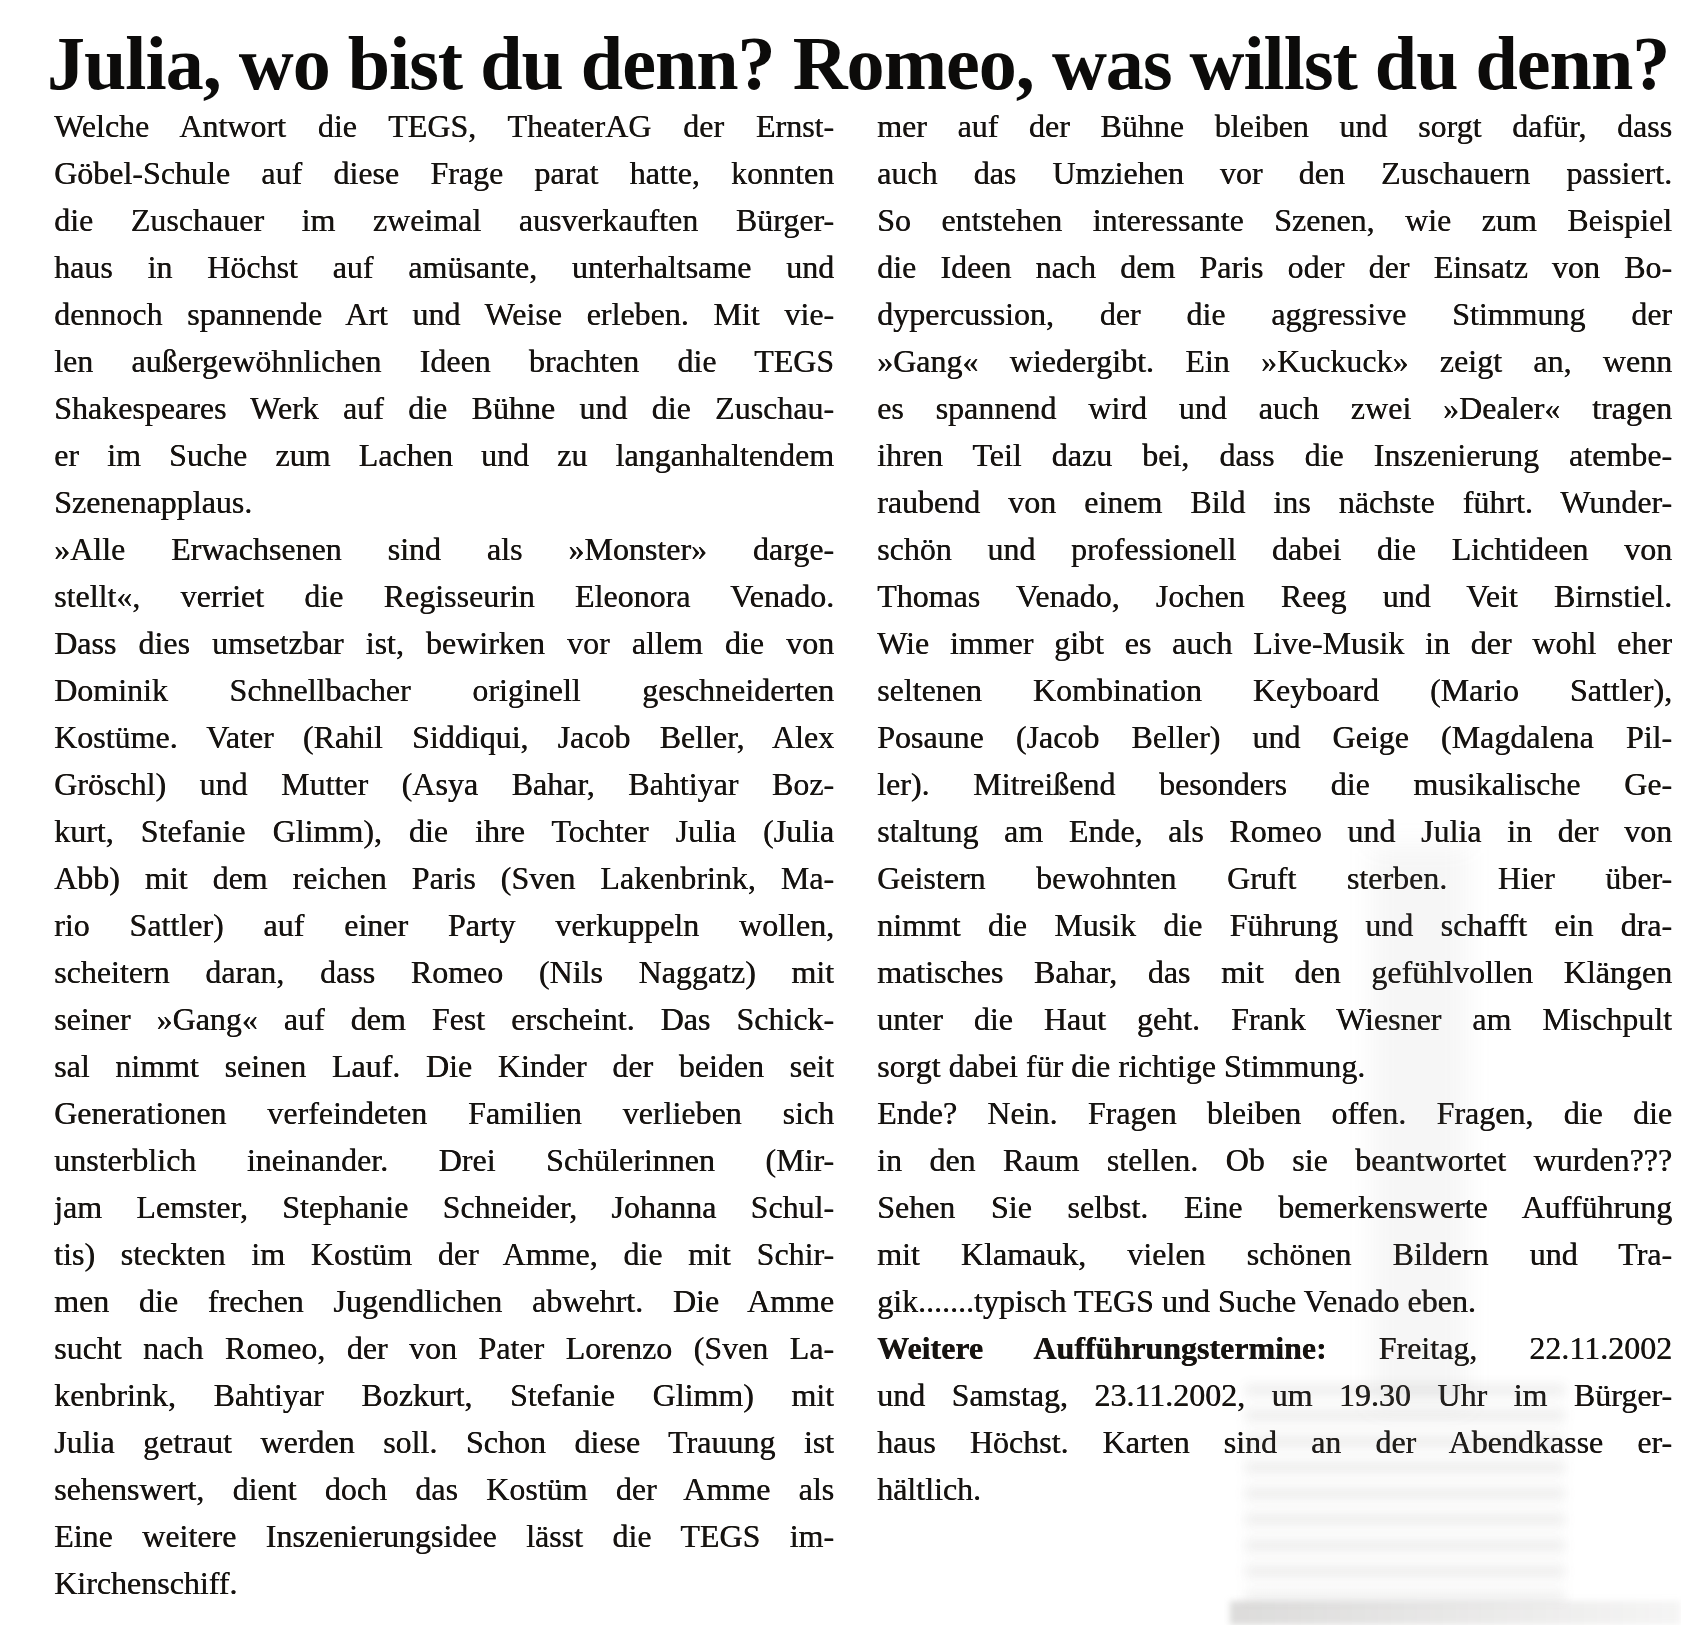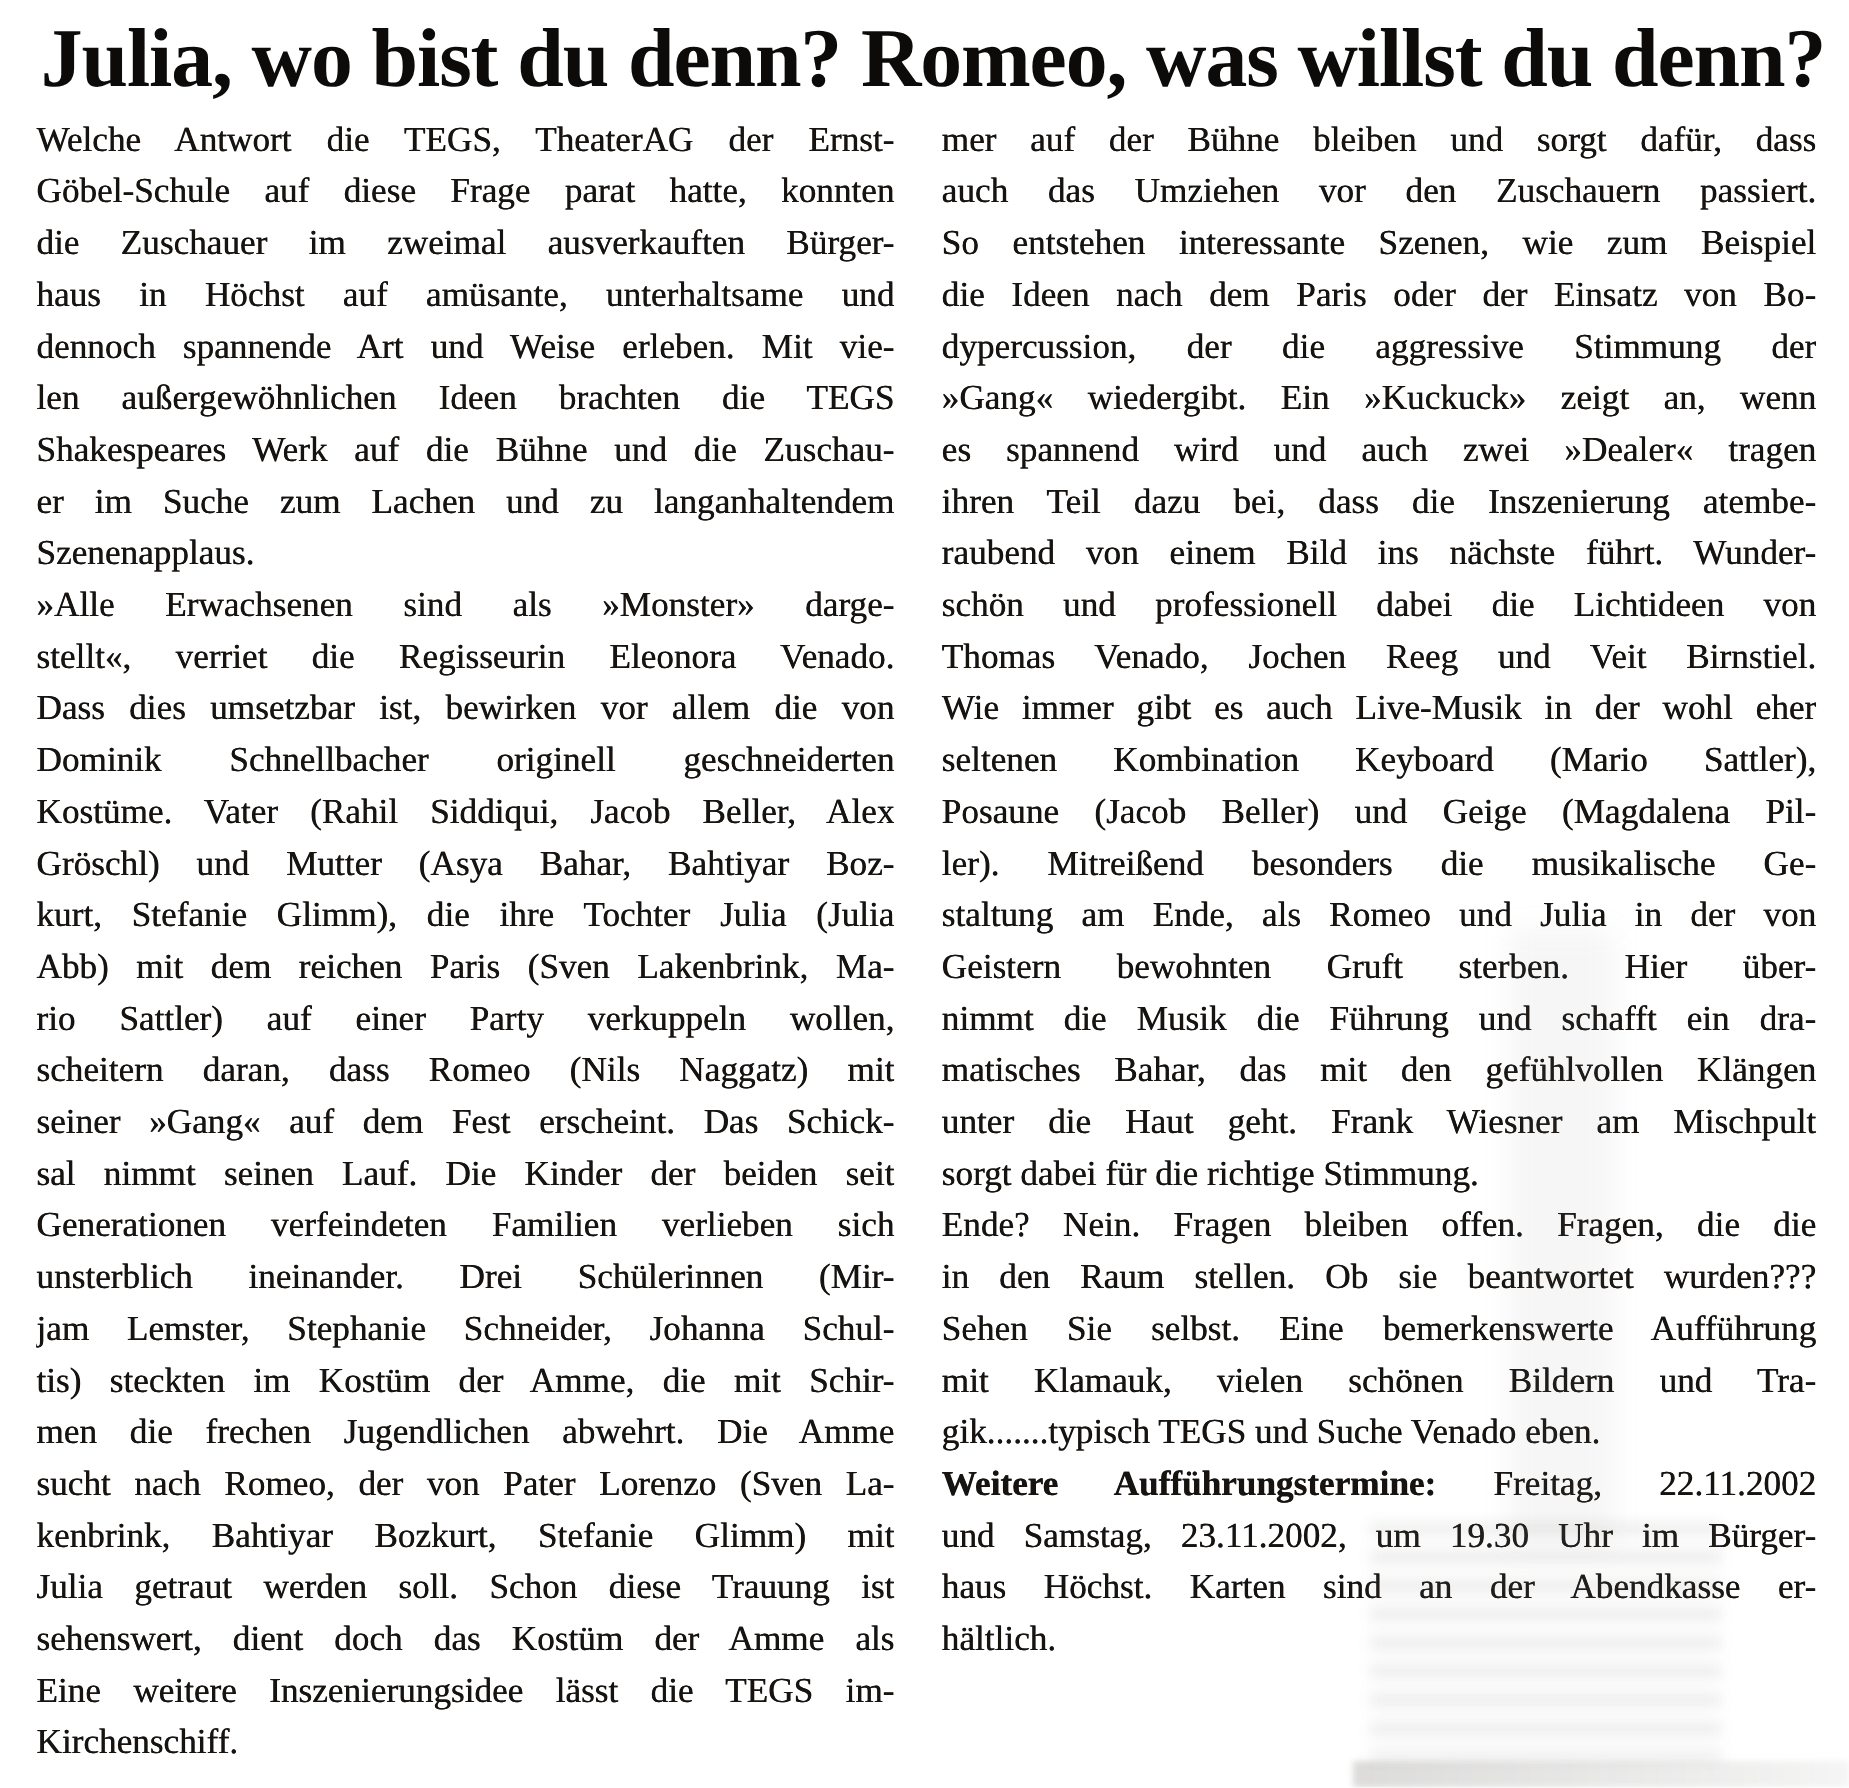--- a/index.html
+++ b/index.html
@@ -12,41 +12,41 @@
   .page {
     position: relative;
     width: 1681px; height: 1625px;
     background: #ffffff;
   }
   
   .headline {
     position: absolute;
     left: 33px; top: 0px;
     width: 1622px; height: 100px;
-    margin: 4px;
+    margin: 14px;
     font-weight: 700;
     font-size: 76px;
     line-height: 98px;
     color: #0c0b0a;
     white-space: nowrap;
     letter-spacing: -1px;
   }
   .headline .fit {
     display: inline-block;
     transform-origin: left center;
   }
   
   .columns {
     position: absolute;
     left: 33px; top: 103px;
     display: flex;
     gap: 43px;
   }
   .col { display: block; }
-  .col-left  { width: 780px; }
+  .col-left  { width: 780px; margin-left: 21px; }
   .col-right { width: 795px; font-family: Liberation Serif, serif; }
   .line {
     height: 47px;
     line-height: 47px;
     font-size: 32px;
     text-align: justify;
     text-align-last: justify;
     overflow: hidden;
     text-shadow: 0.4px 0 0 currentColor;
   }

